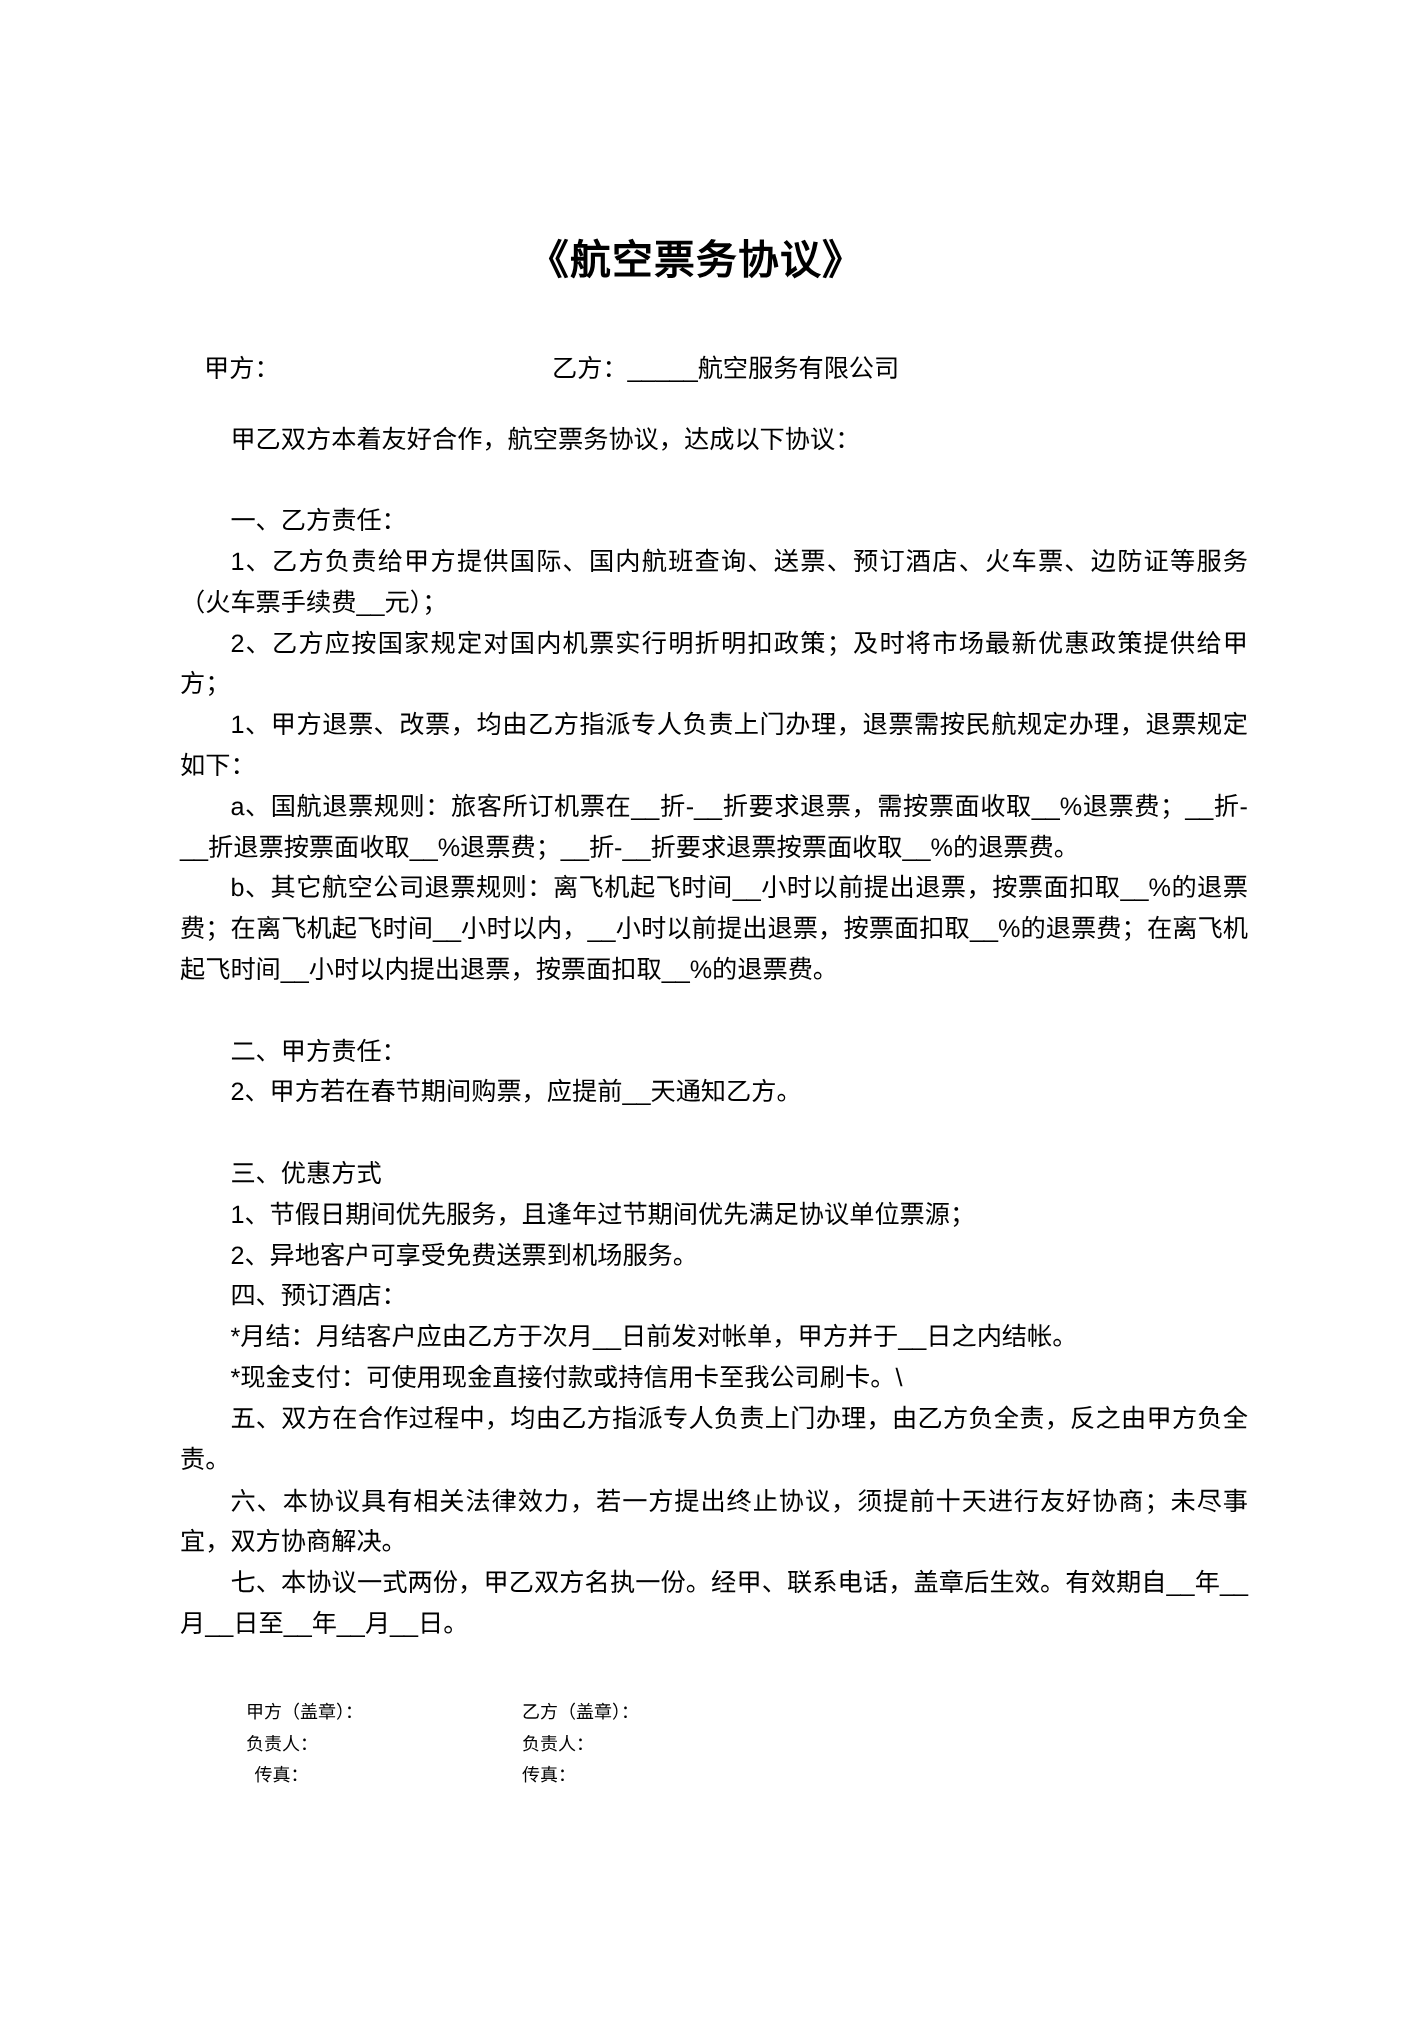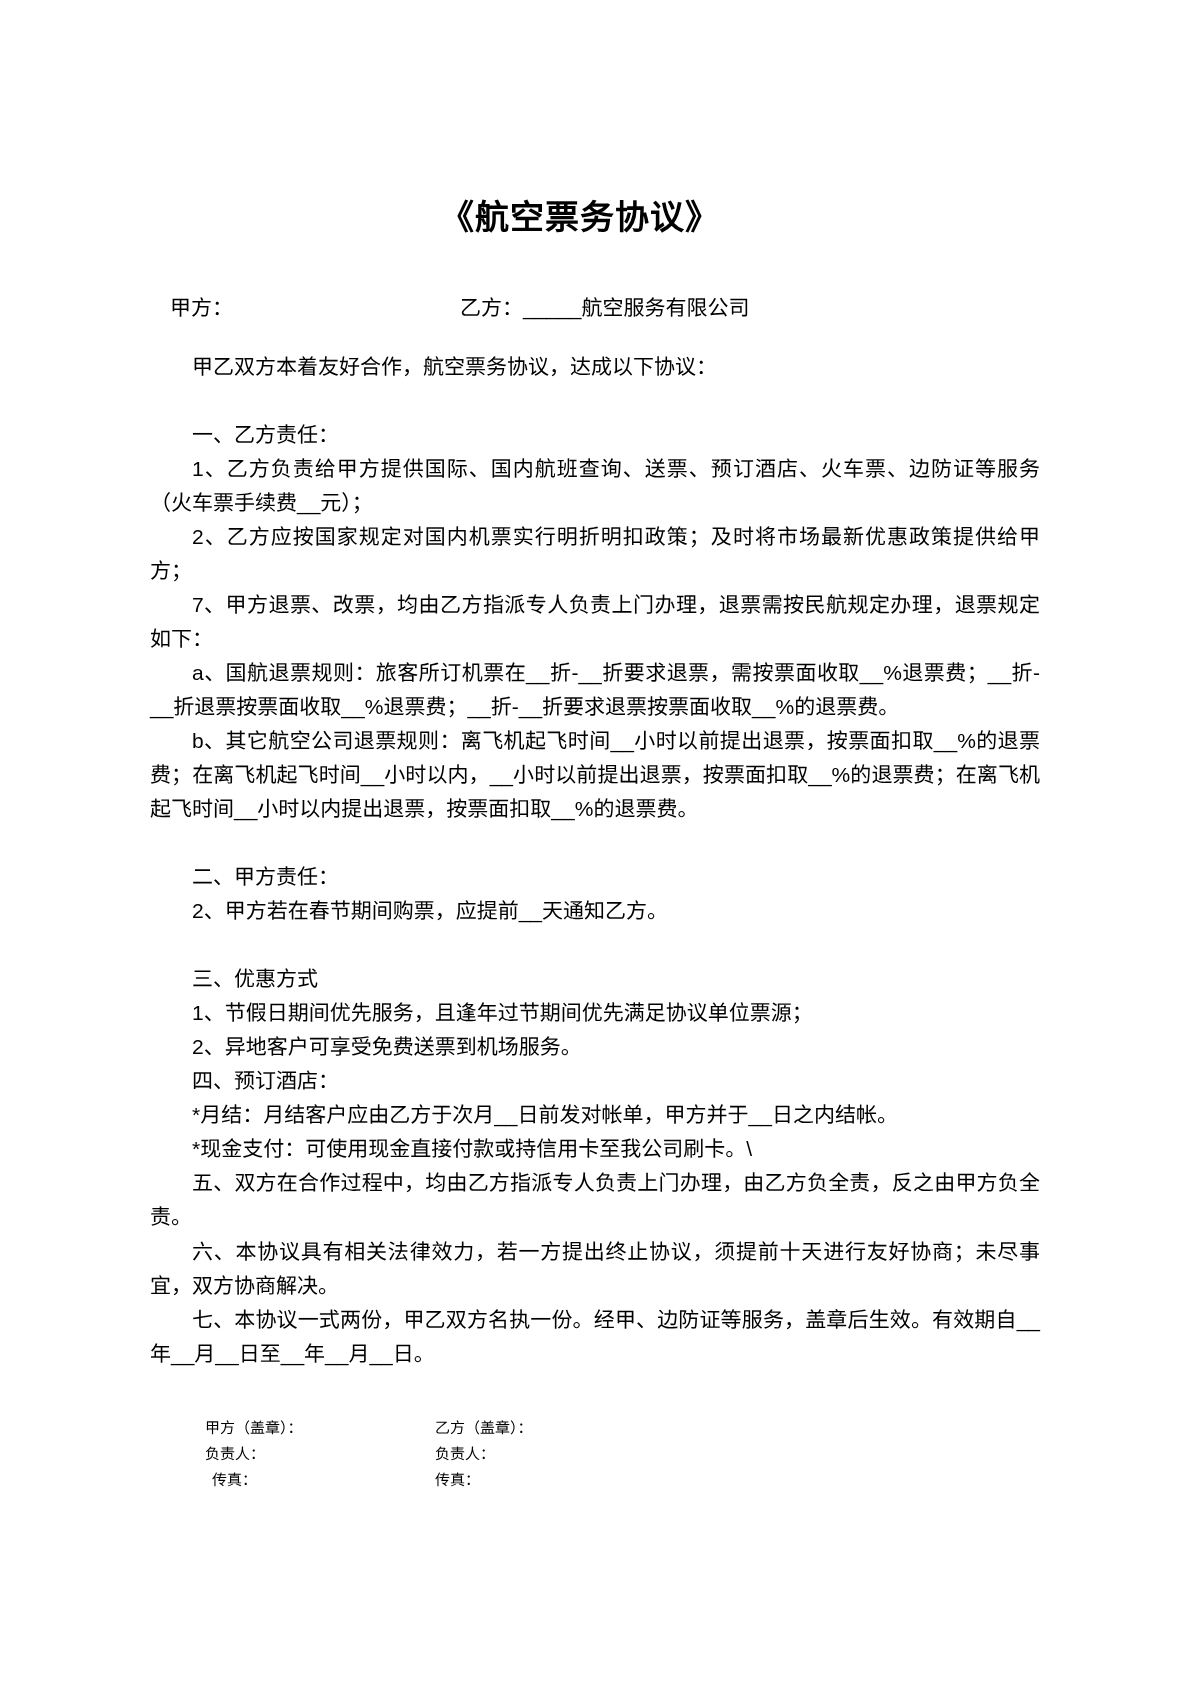--- a/index.html
+++ b/index.html
@@ -103,40 +103,40 @@
 
     <div class="body-block">
 
       <p class="para">甲乙双方本着友好合作，航空票务协议，达成以下协议：</p>
 
       <p class="para blank-line"></p>
 
       <p class="para">一、乙方责任：</p>
       <p class="para">1、乙方负责给甲方提供国际、国内航班查询、送票、预订酒店、火车票、边防证等服务（火车票手续费__元）；</p>
       <p class="para">2、乙方应按国家规定对国内机票实行明折明扣政策；及时将市场最新优惠政策提供给甲方；</p>
-      <p class="para">7、甲方退票、改票，均由乙方指派专人负责上门办理，退票需按民航规定办理，退票规定如下：</p>
+      <p class="para">1、甲方退票、改票，均由乙方指派专人负责上门办理，退票需按民航规定办理，退票规定如下：</p>
       <p class="para">a、国航退票规则：旅客所订机票在__折-__折要求退票，需按票面收取__%退票费；__折-__折退票按票面收取__%退票费；__折-__折要求退票按票面收取__%的退票费。</p>
       <p class="para">b、其它航空公司退票规则：离飞机起飞时间__小时以前提出退票，按票面扣取__%的退票费；在离飞机起飞时间__小时以内，__小时以前提出退票，按票面扣取__%的退票费；在离飞机起飞时间__小时以内提出退票，按票面扣取__%的退票费。</p>
 
       <p class="para blank-line"></p>
 
       <p class="para">二、甲方责任：</p>
       <p class="para">2、甲方若在春节期间购票，应提前__天通知乙方。</p>
 
       <p class="para blank-line"></p>
 
       <p class="para">三、优惠方式</p>
       <p class="para">1、节假日期间优先服务，且逢年过节期间优先满足协议单位票源；</p>
       <p class="para">2、异地客户可享受免费送票到机场服务。</p>
       <p class="para">四、预订酒店：</p>
       <p class="para">*月结：月结客户应由乙方于次月__日前发对帐单，甲方并于__日之内结帐。</p>
       <p class="para">*现金支付：可使用现金直接付款或持信用卡至我公司刷卡。\</p>
       <p class="para">五、双方在合作过程中，均由乙方指派专人负责上门办理，由乙方负全责，反之由甲方负全责。</p>
       <p class="para">六、本协议具有相关法律效力，若一方提出终止协议，须提前十天进行友好协商；未尽事宜，双方协商解决。</p>
-      <p class="para">七、本协议一式两份，甲乙双方名执一份。经甲、边防证等服务，盖章后生效。有效期自__年__月__日至__年__月__日。</p>
+      <p class="para">七、本协议一式两份，甲乙双方名执一份。经甲、联系电话，盖章后生效。有效期自__年__月__日至__年__月__日。</p>
     </div>
 
     <div class="sig-block">
       <div class="sig-row">
         <span class="sig-col-a">甲方（盖章）：</span><span class="sig-col-b">乙方（盖章）：</span>
       </div>
       <div class="sig-row">
         <span class="sig-col-a">负责人：</span><span class="sig-col-b">负责人：</span>
       </div>
       <div class="sig-row indent-sm">

